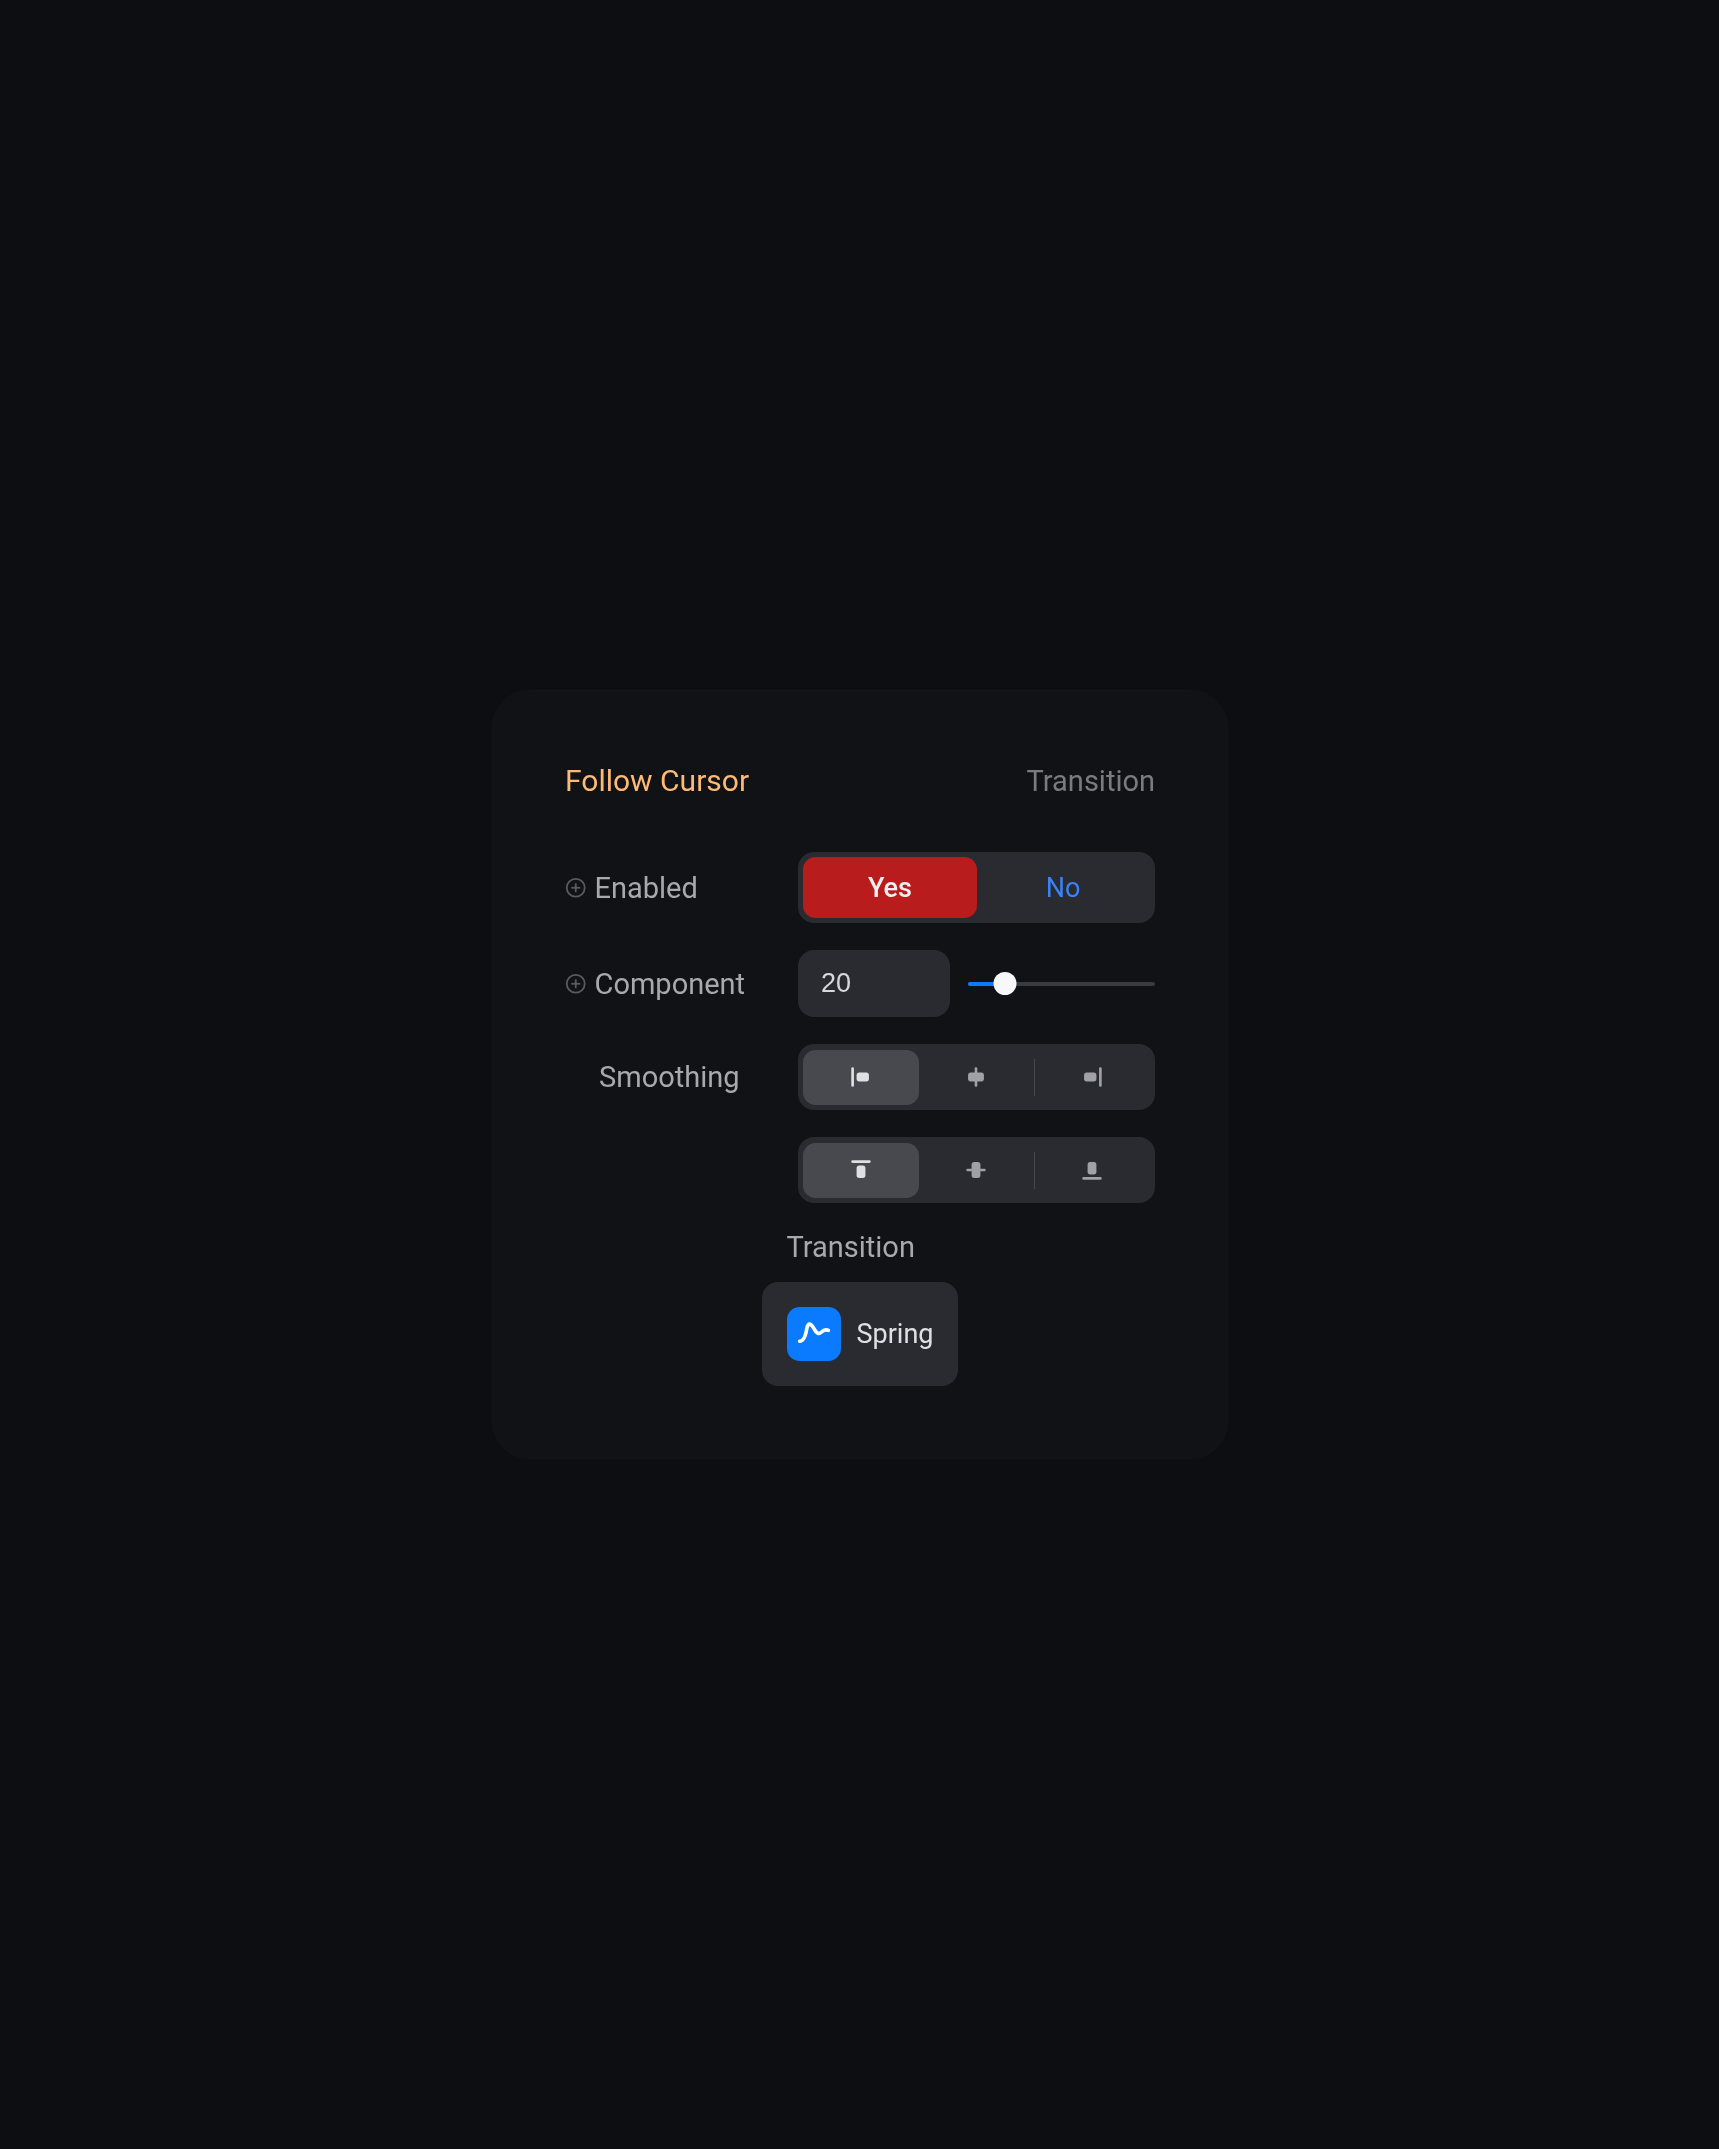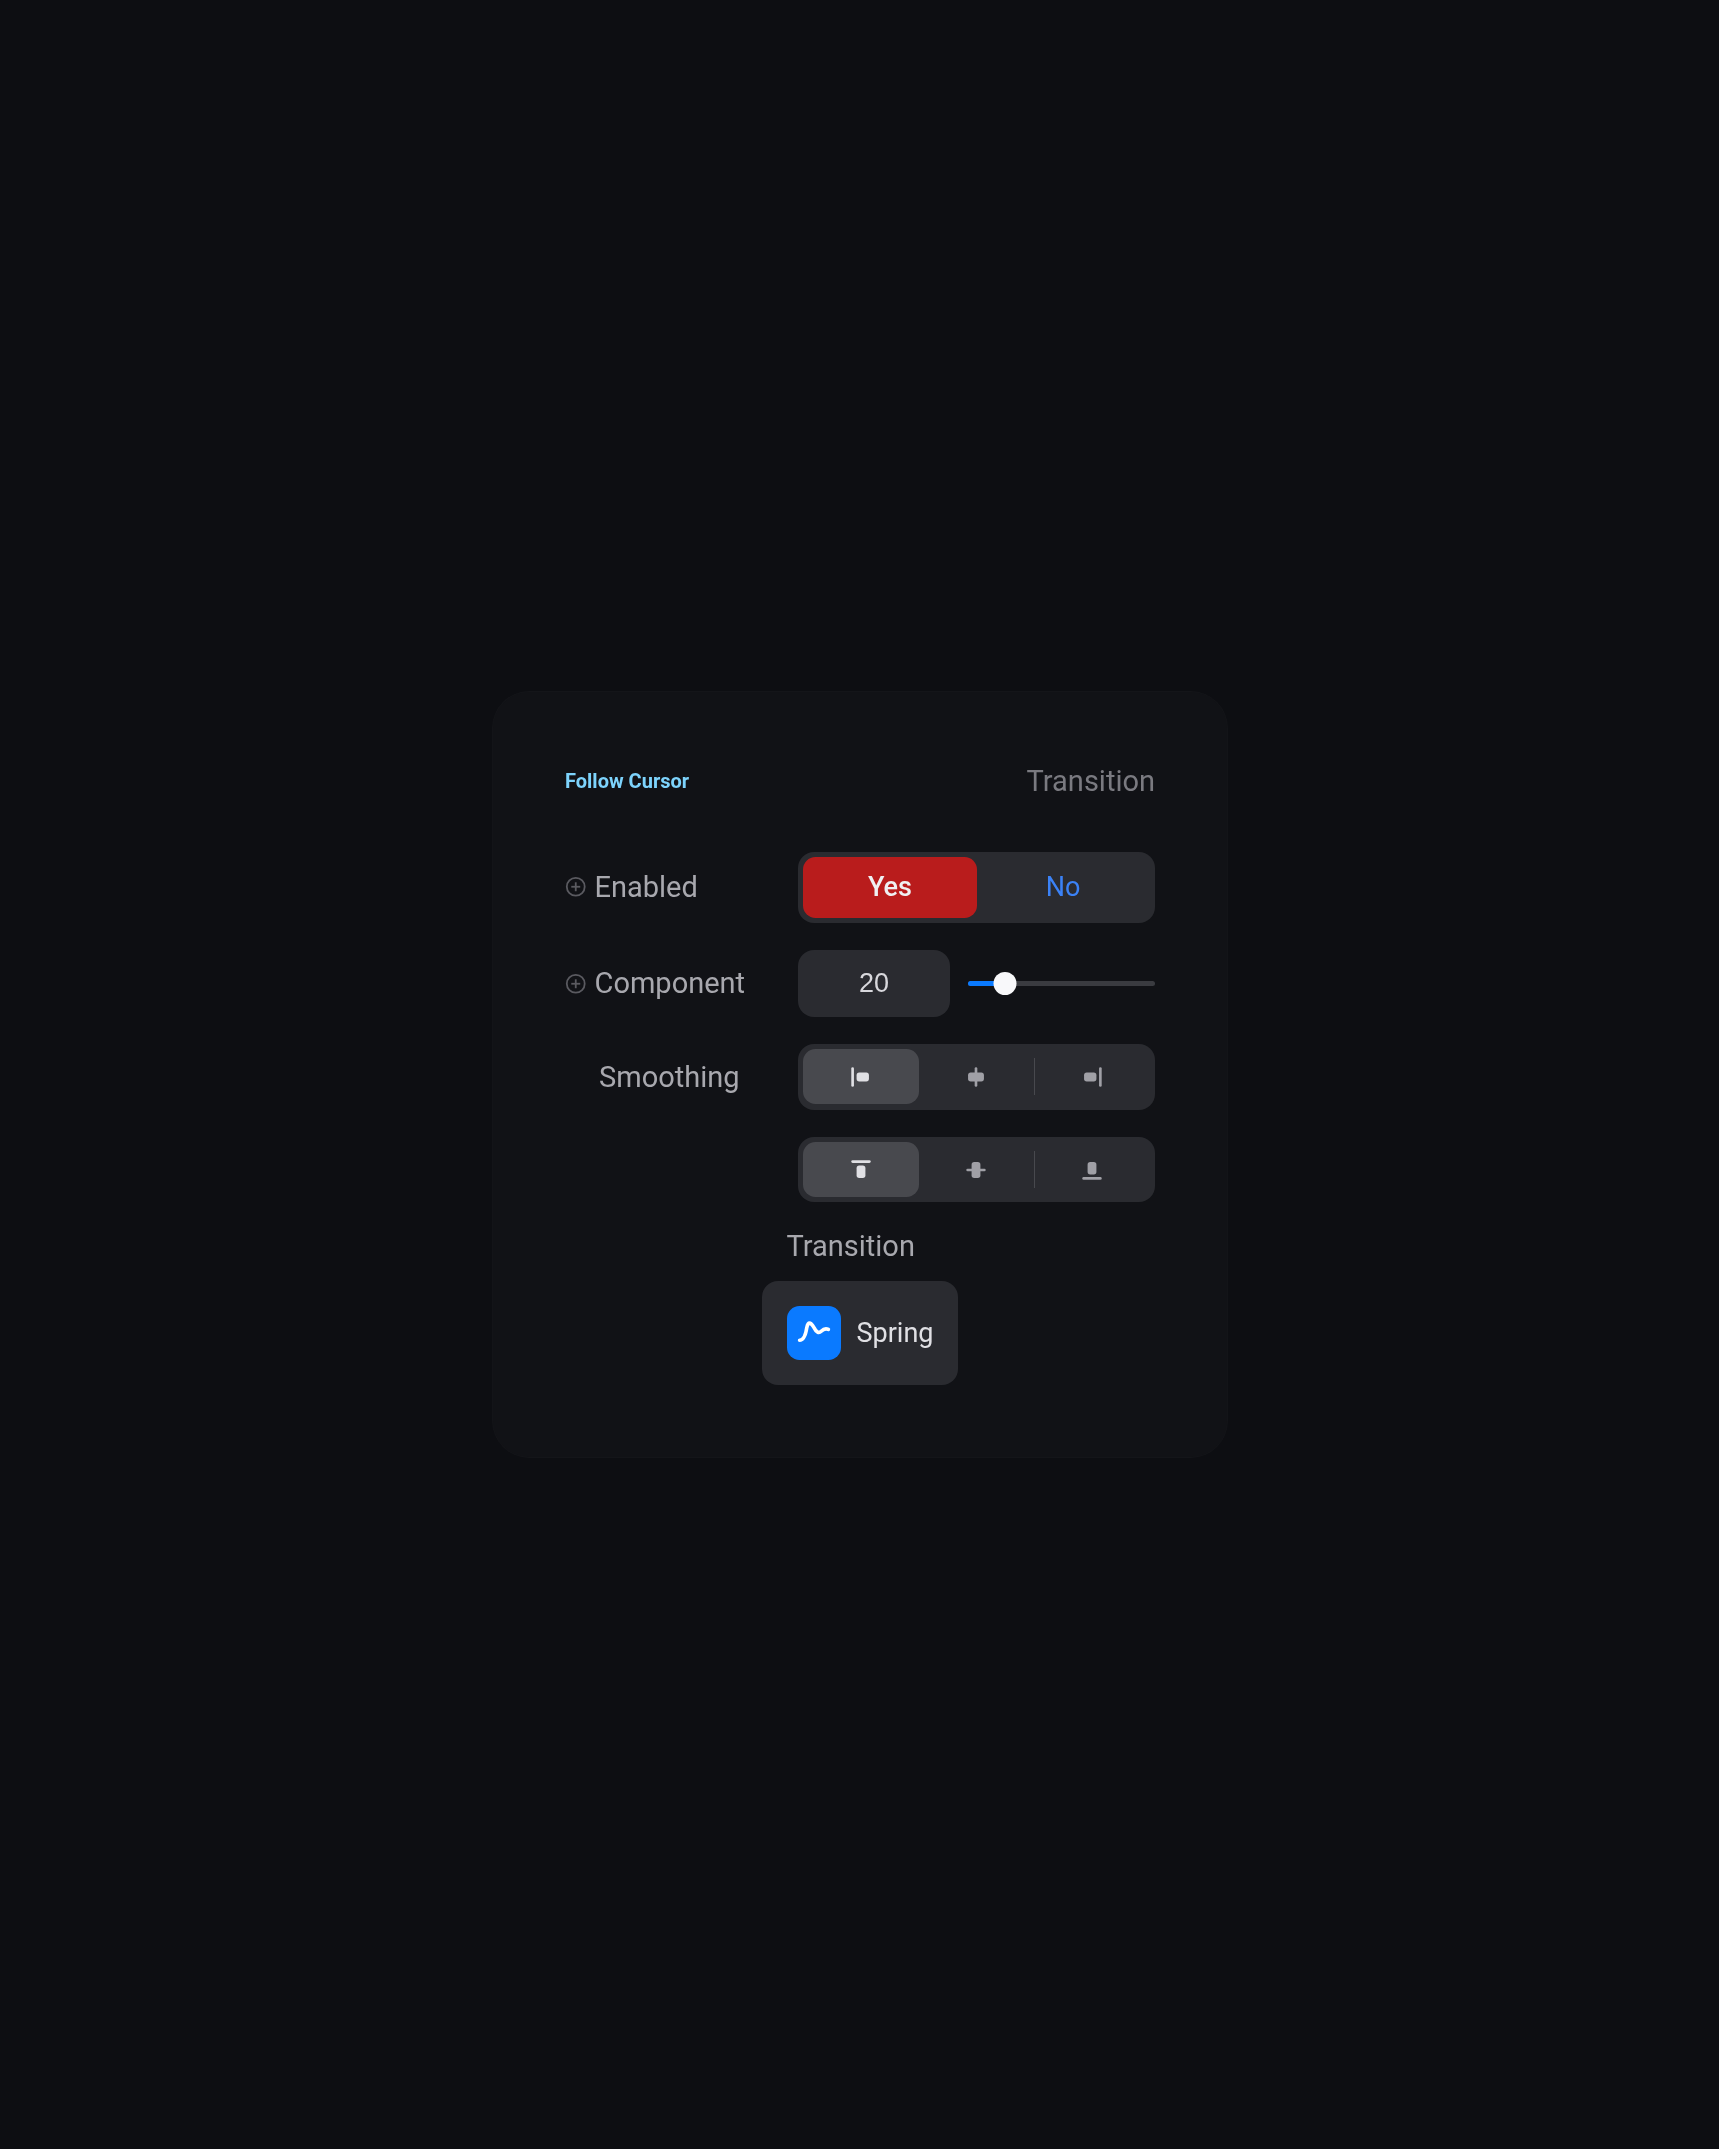--- a/index.html
+++ b/index.html
@@ -27,23 +27,23 @@
     }
     
     .panel-header {
       display: flex;
       justify-content: space-between;
       align-items: center;
       margin-bottom: 54px;
     }
     
     .panel-title {
-      color: #7dd3fc;
-      font-size: 20px;
-      font-weight: 700;
+      color: #fdba74;
+      font-size: 30px;
+      font-weight: 400;
     }
     
     .panel-subtitle {
       color: #7a7a80;
       font-size: 29px;
       font-weight: 400;
     }
     
     .row {
       display: flex;
@@ -123,21 +123,20 @@
     
     .number-input {
       background: #2a2b30;
       border-radius: 16px;
       padding: 18px 23px;
       color: #d8d8dc;
       font-size: 27px;
       width: 152px;
       border: none;
       outline: none;
-      text-align: center;
     }
     
     .slider-wrap {
       flex: 1;
       display: flex;
       align-items: center;
       position: relative;
       height: 36px;
     }
     

